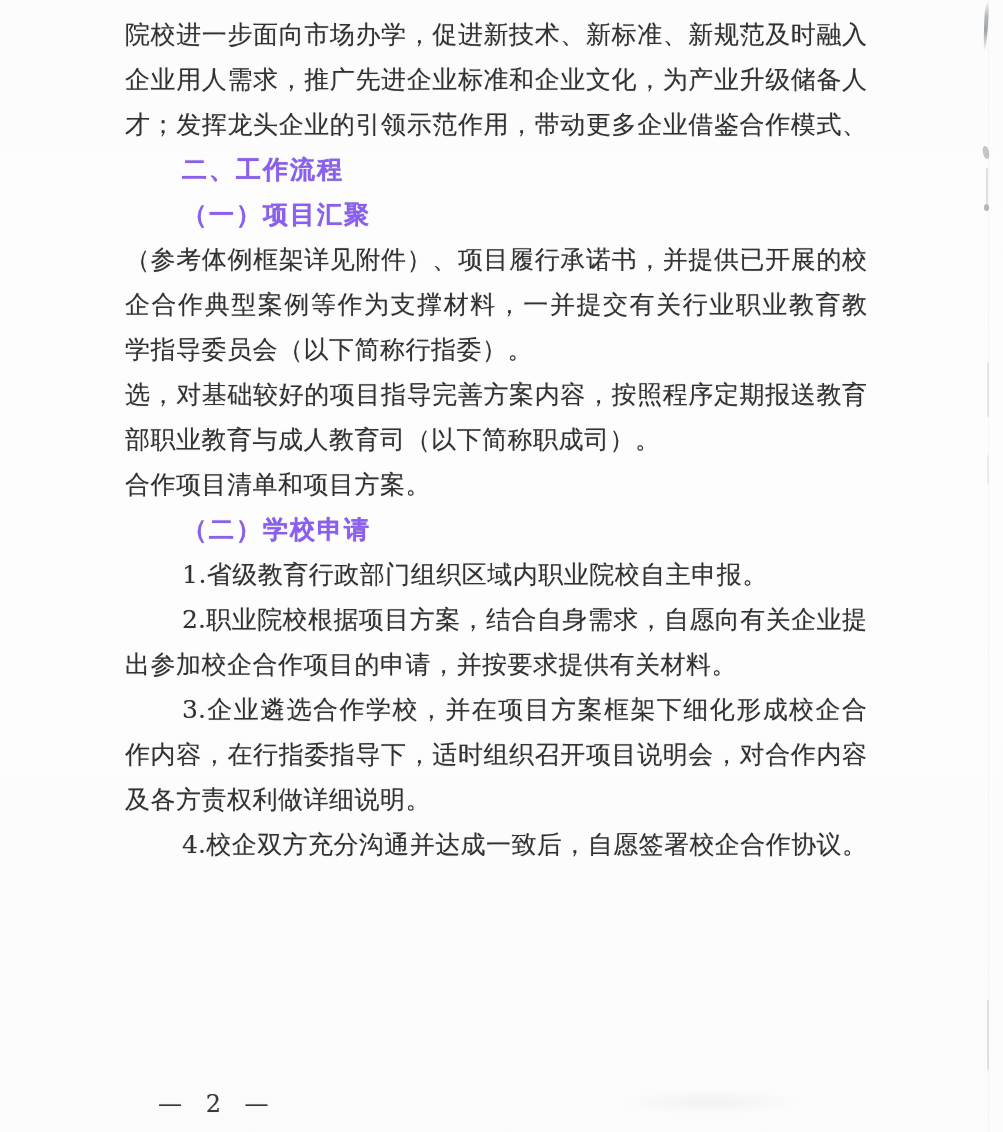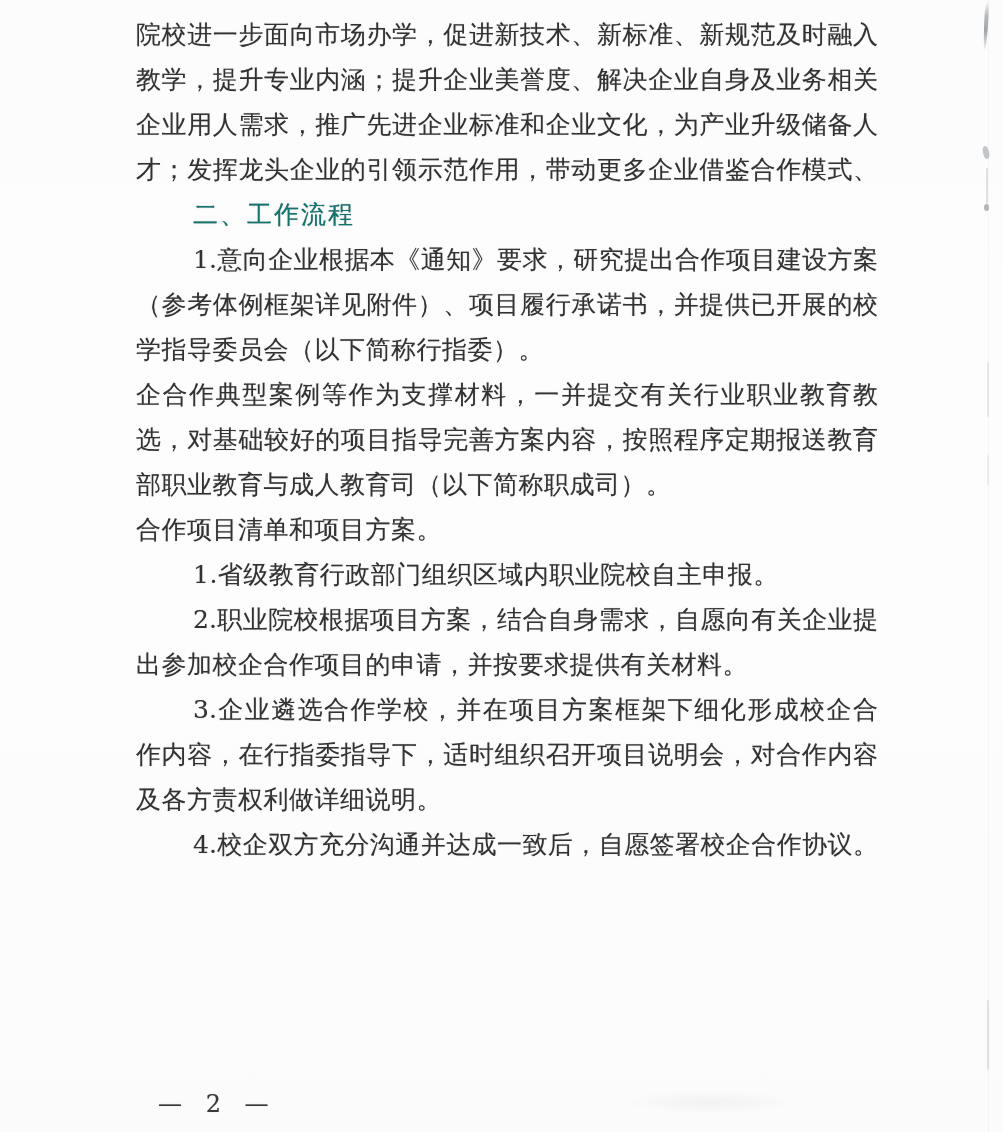--- a/index.html
+++ b/index.html
@@ -13,21 +13,21 @@
     overflow: hidden;
     background: linear-gradient(180deg, #fcfcfc 0%, #fdfdfe 50%, #fbfbfb 100%);
     font-family: "DejaVu Serif", "Liberation Serif", serif;
   }
   .page {
     position: absolute;
     inset: 0;
   }
   .text-block {
     position: absolute;
-    left: 136px;
+    left: 125px;
     top: 12px;
     width: 742px;
     color: #323232;
     font-size: 25px;
     text-shadow: 0 0 1px rgba(60,60,60,0.38);
   }
   .ln {
     display: block;
     height: 45px;
     line-height: 45px;
@@ -41,22 +41,22 @@
   
   .end {
     text-align: left;
     letter-spacing: 0.5px;
   }
   
   .indent {
     text-indent: 57px;
   }
   .heading {
-    font-weight: 400;
-    color: #0f766e;
+    font-weight: 700;
+    color: #8b5cf6;
     letter-spacing: 2px;
     text-shadow: 0 0 1px rgba(30,30,30,0.5);
   }
   .footer-page-number {
     position: absolute;
     left: 158px;
     top: 1086px;
     height: 36px;
     line-height: 36px;
     font-size: 24px;
@@ -118,37 +118,37 @@
   }
 </style>
 </head>
 <body>
 
 <div class="page">
 
   <div class="text-block">
 
     <span class="ln fill">院校进一步面向市场办学，促进新技术、新标准、新规范及时融入</span>
-    <span class="ln fill">教学，提升专业内涵；提升企业美誉度、解决企业自身及业务相关</span>
     <span class="ln fill">企业用人需求，推广先进企业标准和企业文化，为产业升级储备人</span>
     <span class="ln fill">才；发挥龙头企业的引领示范作用，带动更多企业借鉴合作模式、</span>
 
     <span class="ln end indent heading">二、工作流程</span>
 
+    <span class="ln end indent heading">（一）项目汇聚</span>
 
-    <span class="ln fill indent">1.意向企业根据本《通知》要求，研究提出合作项目建设方案</span>
     <span class="ln fill">（参考体例框架详见附件）、项目履行承诺书，并提供已开展的校</span>
+    <span class="ln fill">企合作典型案例等作为支撑材料，一并提交有关行业职业教育教</span>
     <span class="ln end">学指导委员会（以下简称行指委）。</span>
-    <span class="ln fill">企合作典型案例等作为支撑材料，一并提交有关行业职业教育教</span>
 
     <span class="ln fill">选，对基础较好的项目指导完善方案内容，按照程序定期报送教育</span>
     <span class="ln end">部职业教育与成人教育司（以下简称职成司）。</span>
 
     <span class="ln end">合作项目清单和项目方案。</span>
 
+    <span class="ln end indent heading">（二）学校申请</span>
 
     <span class="ln end indent">1.省级教育行政部门组织区域内职业院校自主申报。</span>
 
     <span class="ln fill indent">2.职业院校根据项目方案，结合自身需求，自愿向有关企业提</span>
     <span class="ln end">出参加校企合作项目的申请，并按要求提供有关材料。</span>
 
     <span class="ln fill indent">3.企业遴选合作学校，并在项目方案框架下细化形成校企合</span>
     <span class="ln fill">作内容，在行指委指导下，适时组织召开项目说明会，对合作内容</span>
     <span class="ln end">及各方责权利做详细说明。</span>
 

